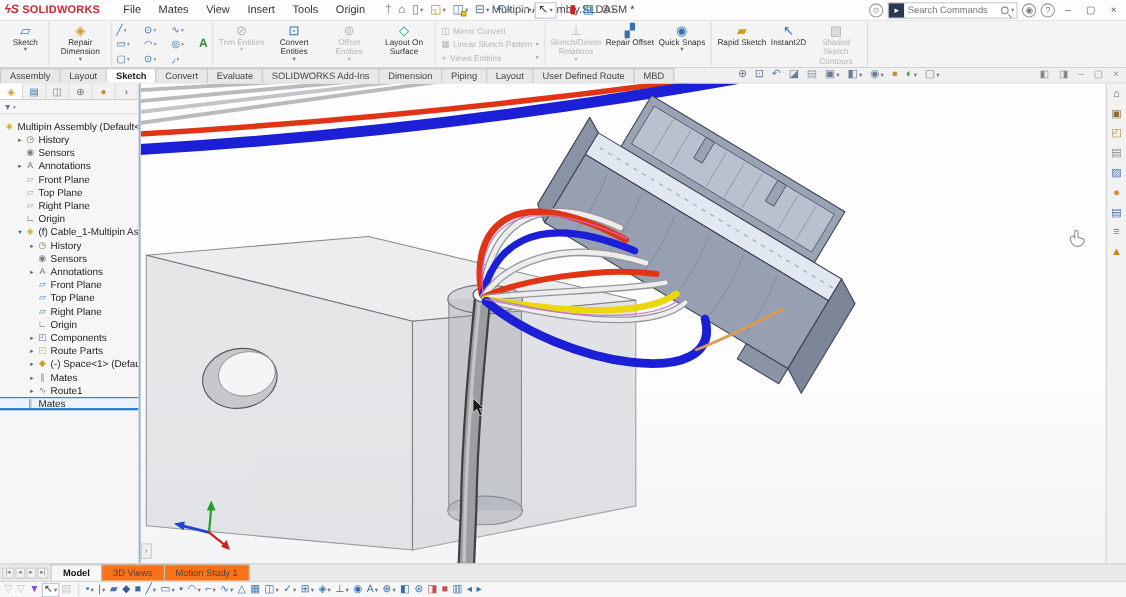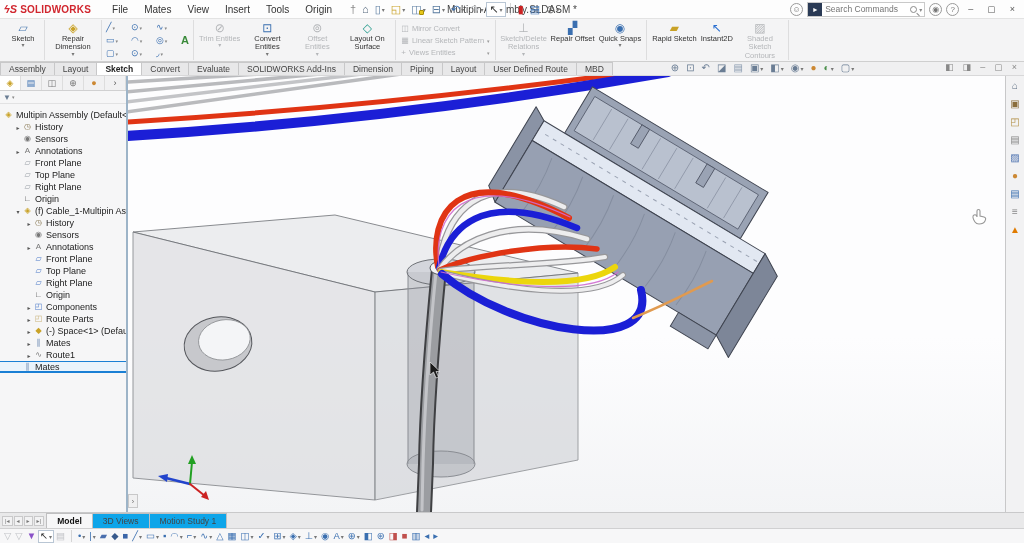--- a/index.html
+++ b/index.html
@@ -81,21 +81,21 @@
   .flyout-btn { position:absolute; left:0; bottom:4px; width:10px; height:14px; background:#f0f0f1; border:1px solid #c8c8c9; font-size:7px; color:#666; display:flex; align-items:center; justify-content:center; }
 
   .taskpane { width:19px; background:#f2f2f3; border-left:1px solid #c8c8c9; display:flex; flex-direction:column; align-items:center; padding-top:3px; gap:4px; }
   .taskpane .ibtn { padding:0; height:14px; }
   .taskpane .ibtn .g { font-size:10px; }
 
   
   .bottomtabs { height:16px; background:#e9e9ea; border-top:1px solid #c9c9ca; display:flex; align-items:flex-start; }
   .tabnav { display:flex; align-items:center; height:15px; padding:0 2px; gap:1px; }
   .tabnav span { font-size:6px; color:#777; border:1px solid #c9c9ca; background:#f2f2f3; padding:1px 2px; line-height:1; }
-  .btab { font-size:8.5px; padding:1px 10px; height:15px; display:flex; align-items:center; border:1px solid #bfbfc0; border-bottom:none; background:#0ea5e9; color:#444; margin-right:-1px; cursor:default; }
+  .btab { font-size:8.5px; padding:1px 10px; height:15px; display:flex; align-items:center; border:1px solid #bfbfc0; border-bottom:none; background:#f97316; color:#444; margin-right:-1px; cursor:default; }
   .btab.active { background:#f7f7f8; font-weight:bold; color:#111; }
 
   
   .statusbar { height:15px; background:#f7f7f8; border-top:1px solid #d0d0d1; display:flex; align-items:center; padding:0 2px; }
   .statusbar .ibtn { height:13px; padding:0 1px; }
   .statusbar .ibtn .g { font-size:9.5px; }
 </style>
 </head>
 <body>
 

